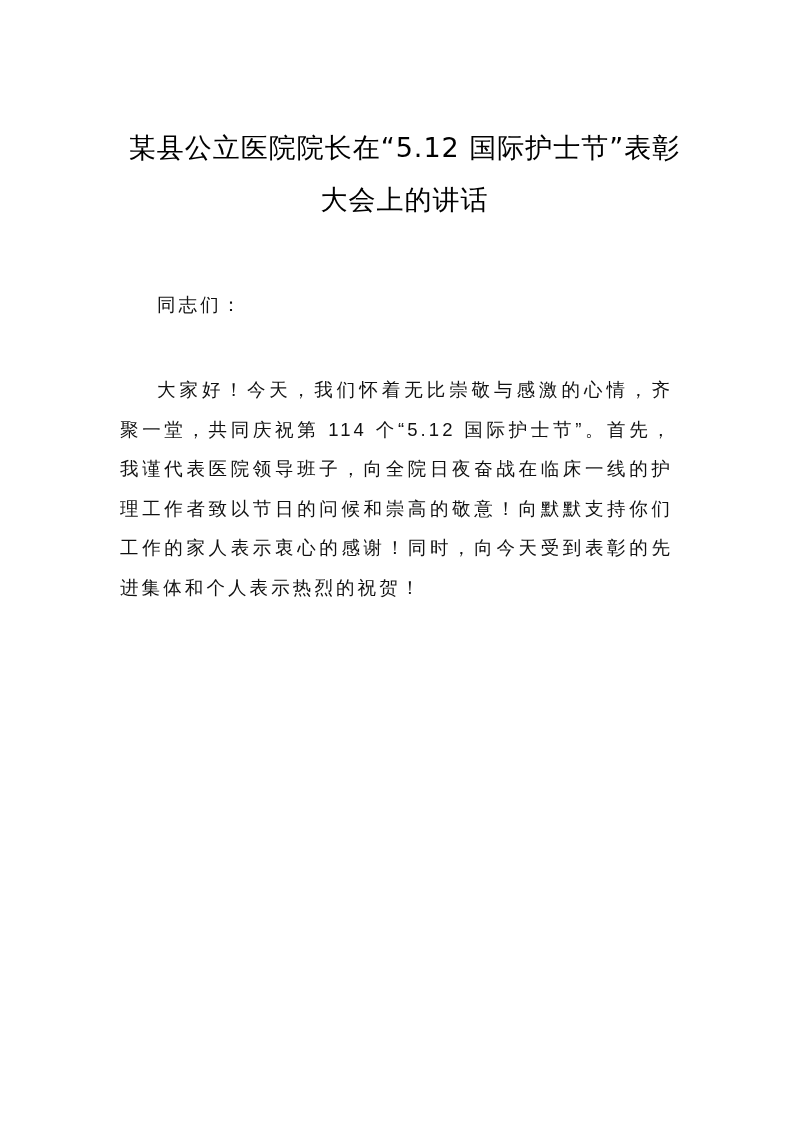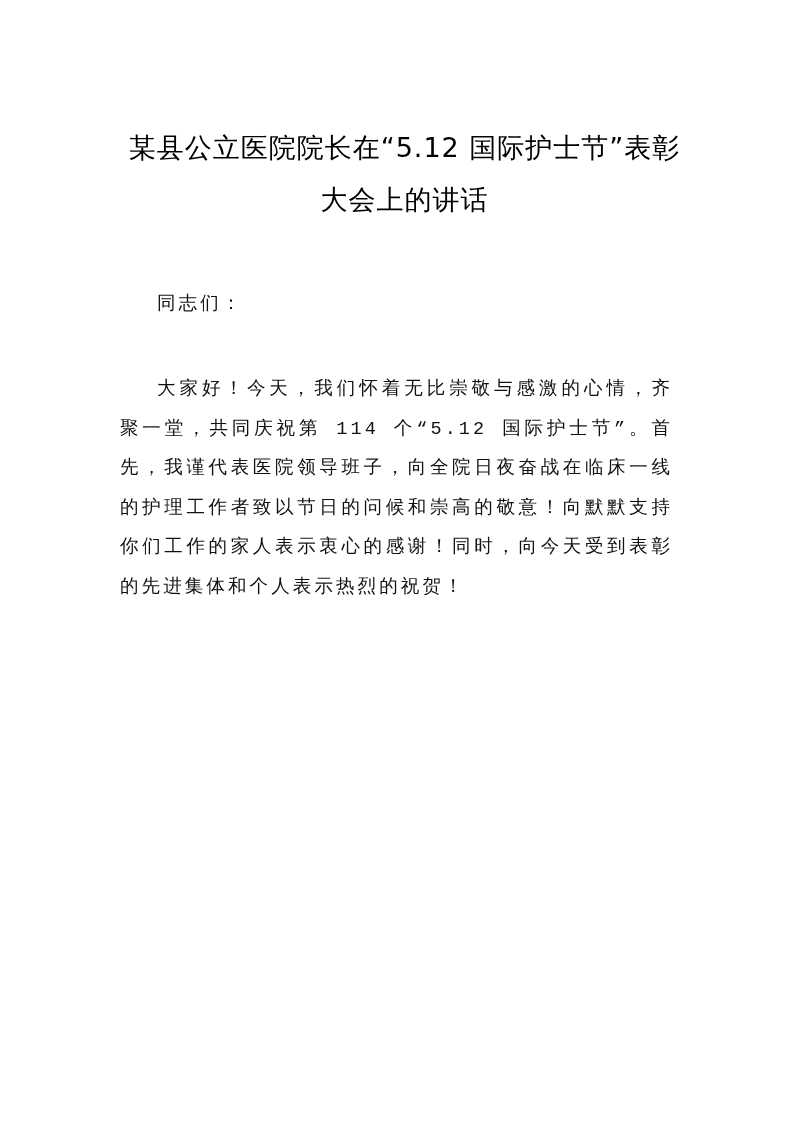--- a/index.html
+++ b/index.html
@@ -5,21 +5,21 @@
   html, body { margin: 0; padding: 0; background: #ffffff; }
   body { width: 793px; height: 1122px; overflow: hidden; position: relative; color: #000; }
   .page { position: absolute; left: 0; top: 0; width: 793px; height: 1122px; background: #fff; }
   .title {
     position: absolute; left: 123px; top: 122px; width: 563px;
     font-family: "DejaVu Sans", sans-serif; font-size: 27px; line-height: 52px;
     text-align: center; letter-spacing: 1px; color: #000000;
   }
   .body-text {
     position: absolute; left: 120px; width: 553px;
-    font-family: Liberation Mono, monospace; font-size: 18.5px;
+    font-family: Liberation Sans, sans-serif; font-size: 18.5px;
     line-height: 39.5px; text-align: justify; letter-spacing: 3.1px; color: #111;
   }
   .para { text-indent: 2em; margin: 0; }
   .greeting { top: 285px; }
   .p1 { top: 370px; }
   .p2 { top: 658px; }
 </style>
 </head>
 <body>
 

